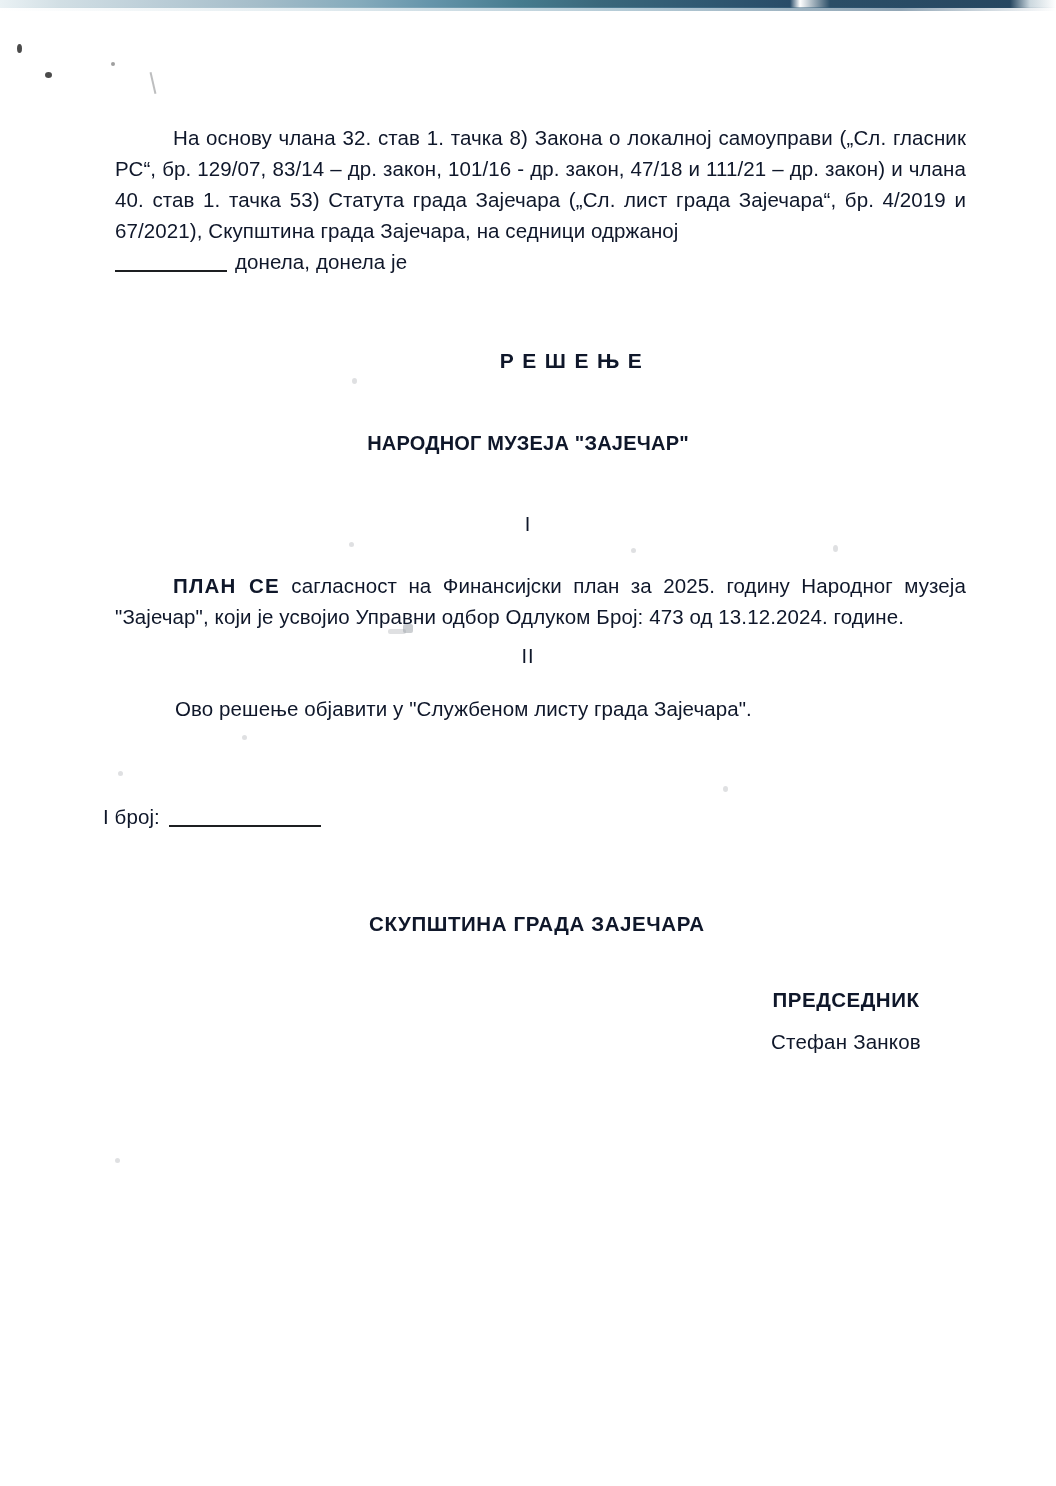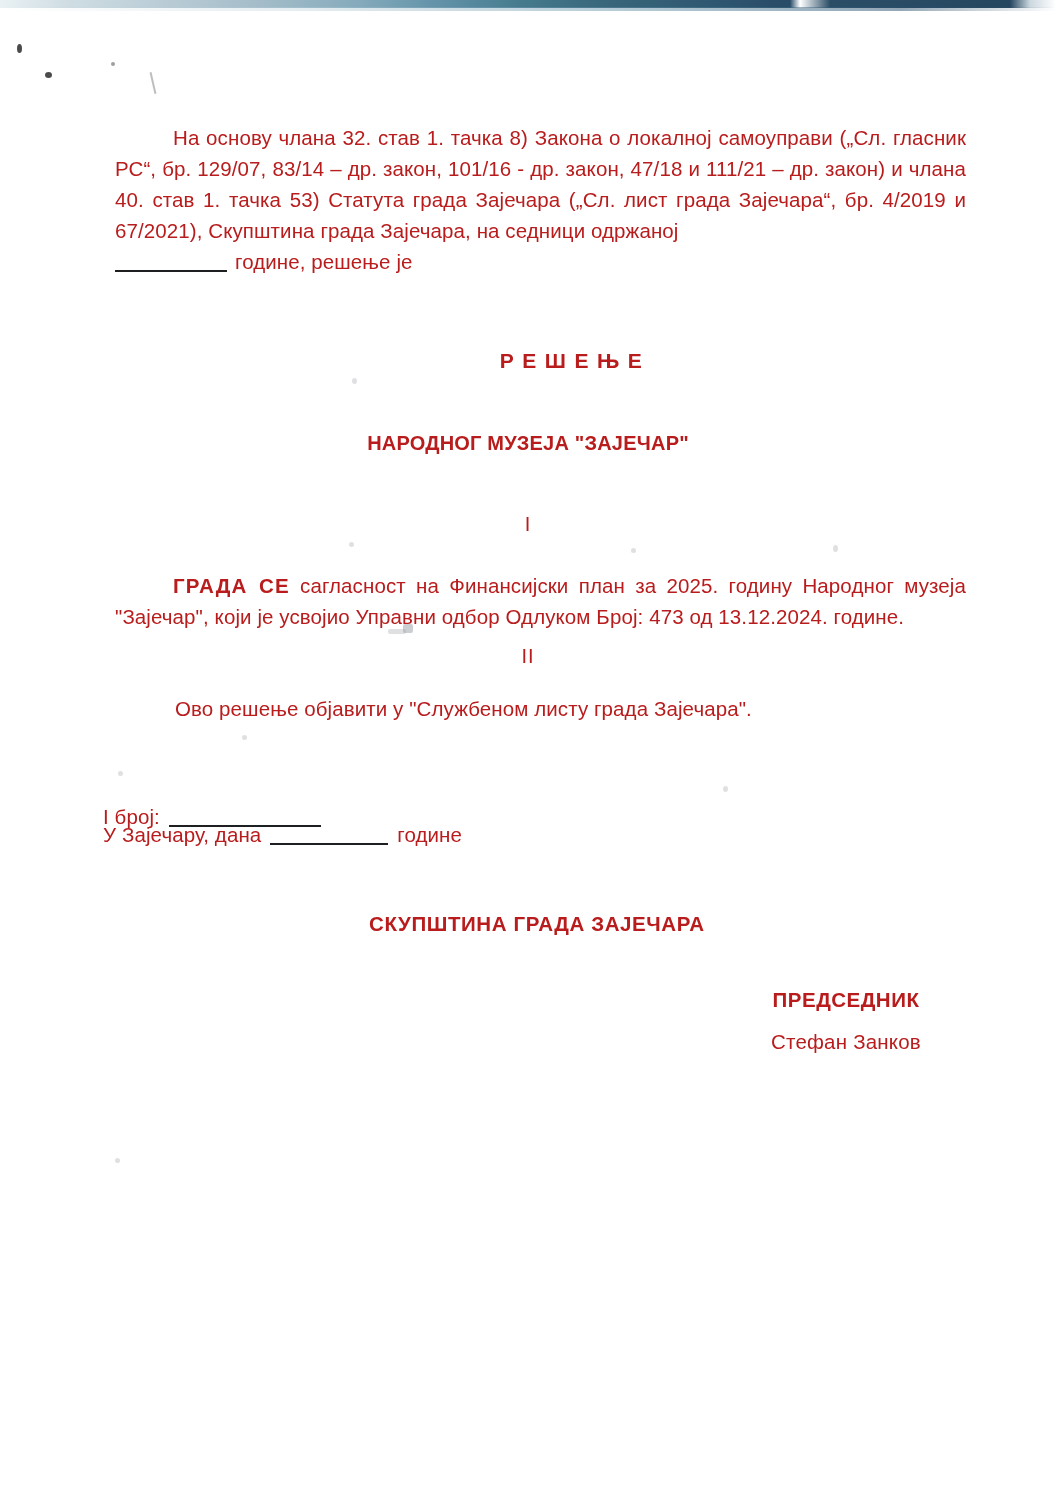--- a/index.html
+++ b/index.html
@@ -10,21 +10,21 @@
   }
 
   .page {
     position: relative;
     width: 1056px;
     height: 1258px;
     margin: 0;
     background: #ffffff;
     overflow: hidden;
     font-family: "Liberation Sans", "DejaVu Sans", sans-serif;
-    color: #b91c1c;
+    color: #0f172a;
     -webkit-font-smoothing: antialiased;
   }
 
   
   .scan-top-edge {
     position: absolute;
     top: 0;
     left: 0;
     width: 1056px;
     height: 8px;
@@ -181,44 +181,41 @@
   <div class="faint" style="left:723px; top:786px; width:5px; height:6px;"></div>
   <div class="faint" style="left:118px; top:771px; width:5px; height:5px;"></div>
   <div class="faint" style="left:242px; top:735px; width:5px; height:5px;"></div>
   <div class="faint" style="left:115px; top:1158px; width:5px; height:5px;"></div>
   <div class="faint" style="left:251px; top:1392px; width:13px; height:11px; border-radius:2px; opacity:.55;"></div>
 
   <div class="block body-para" style="left:115px; top:122px; width:851px;">
     <span class="indent"></span><span>На основу члана 32. став 1. тачка 8) Закона о локалној самоуправи („Сл. гласник РС“, бр. 129/07, 83/14 – др. закон, 101/16 - др. закон, 47/18 и 111/21 – др. закон) и члана 40. став 1. тачка 53) Статута града Зајечара („Сл. лист града Зајечара“, бр. 4/2019 и 67/2021), Скупштина града Зајечара, на седници одржаној</span>
   </div>
   <div class="block" style="left:115px; top:246px; width:851px;">
-    <span class="blank-line bl-wide"></span><span class="plain-line" style="margin-left:8px;">године,  решење је</span>
+    <span class="blank-line bl-wide"></span><span class="plain-line" style="margin-left:8px;">донела,  донела је</span>
   </div>
 
   <div class="block title-main" style="left:11px; top:349px;padding-left:36px;">РЕШЕЊЕ</div>
 
   <div class="block title-sub" style="left:0; top:428px;">НАРОДНОГ МУЗЕЈА "ЗАЈЕЧАР"</div>
 
   <div class="block roman" style="left:0; top:513px;">I</div>
 
   <div class="block para-ind" style="left:115px; top:570px; width:851px;">
-    <span class="indent"></span><span class="b">ГРАДА СЕ</span><span> сагласност на Финансијски план за 2025. годину Народног музеја "Зајечар", који је усвојио Управни одбор Одлуком Број: 473 од 13.12.2024. године.</span>
+    <span class="indent"></span><span class="b">ПЛАН СЕ</span><span> сагласност на Финансијски план за 2025. годину Народног музеја "Зајечар", који је усвојио Управни одбор Одлуком Број: 473 од 13.12.2024. године.</span>
   </div>
 
   <div class="block roman" style="left:0; top:645px;">II</div>
 
   <div class="block plain-line" style="left:175px; top:693px;">Ово решење објавити у "Службеном листу града Зајечара".</div>
 
   <div class="block" style="left:103px; top:789px;margin-top:12px;">
     <span class="plain-line">I број:</span><span class="blank-line bl-num" style="margin-left:9px;"></span>
   </div>
 
-  <div class="block" style="left:103px; top:819px;">
-    <span class="plain-line">У Зајечару, дана</span><span class="blank-line bl-date" style="margin-left:9px;"></span><span class="plain-line" style="margin-left:9px;">године</span>
-  </div>
 
   <div class="block assembly" style="left:369px; top:912px;">СКУПШТИНА ГРАДА ЗАЈЕЧАРА</div>
 
   <div class="block" style="left:706px; top:988px; width:280px;">
     <div class="sig-title">ПРЕДСЕДНИК</div>
     <div class="sig-name">Стефан Занков</div>
   </div>
 
 </div>
 

